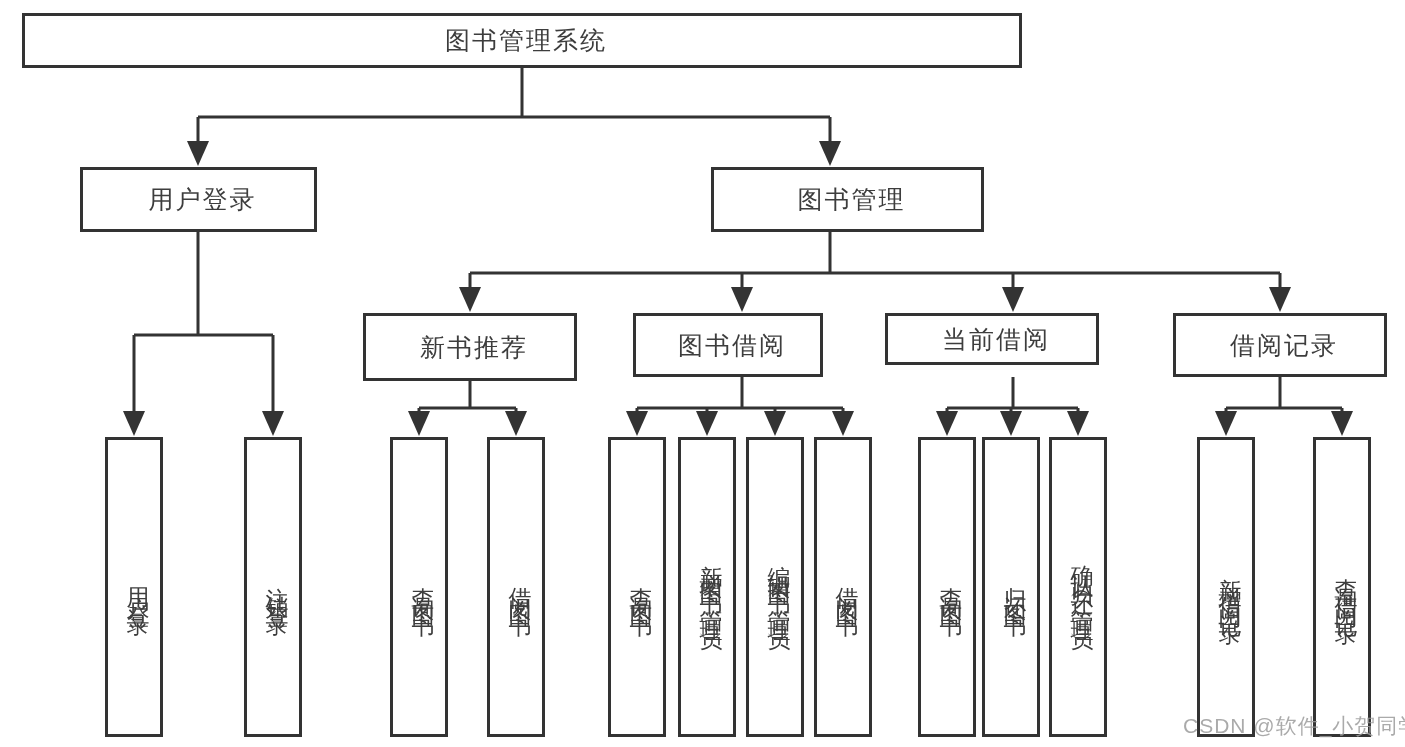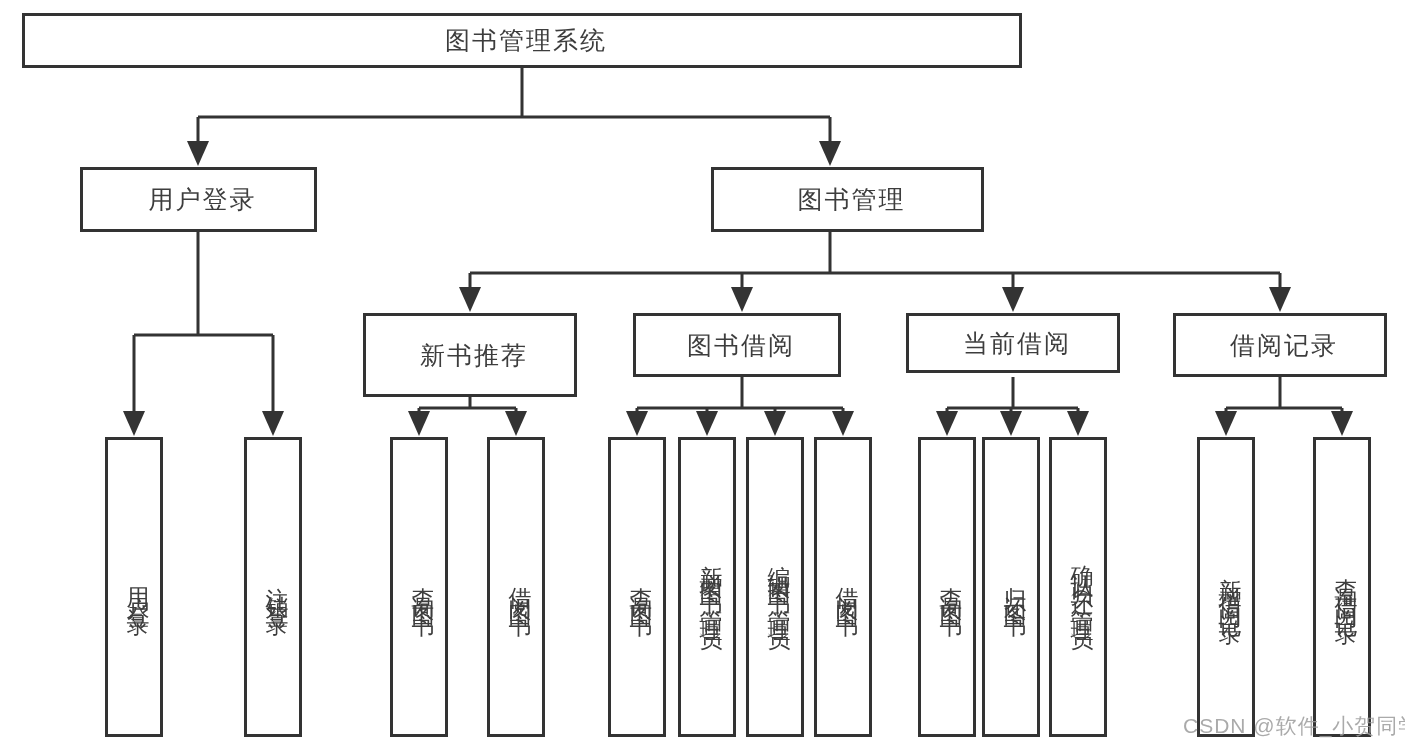--- a/index.html
+++ b/index.html
@@ -99,27 +99,27 @@
     <span>图书管理系统</span>
   </div>
 
   <div class="box hbox" style="left:80px;top:167px;width:237px;height:65px">
     <span>用户登录</span>
   </div>
   <div class="box hbox" style="left:711px;top:167px;width:273px;height:65px">
     <span>图书管理</span>
   </div>
 
-  <div class="box hbox" style="left:363px;top:313px;width:214px;height:84px">
+  <div class="box hbox" style="left:363px;top:313px;width:214px;height:68px">
     <span>新书推荐</span>
   </div>
-  <div class="box hbox" style="left:633px;top:313px;width:208px;height:64px">
+  <div class="box hbox" style="left:633px;top:313px;width:190px;height:64px">
     <span>图书借阅</span>
   </div>
-  <div class="box hbox" style="left:906px;top:313px;width:214px;height:60px">
+  <div class="box hbox" style="left:885px;top:313px;width:214px;height:52px">
     <span>当前借阅</span>
   </div>
   <div class="box hbox" style="left:1173px;top:313px;width:214px;height:64px">
     <span>借阅记录</span>
   </div>
 
   <div class="box vbox" style="left:105px;top:437px;width:58px;height:300px">
     <span>用户登录</span>
   </div>
   <div class="box vbox" style="left:244px;top:437px;width:58px;height:300px">

